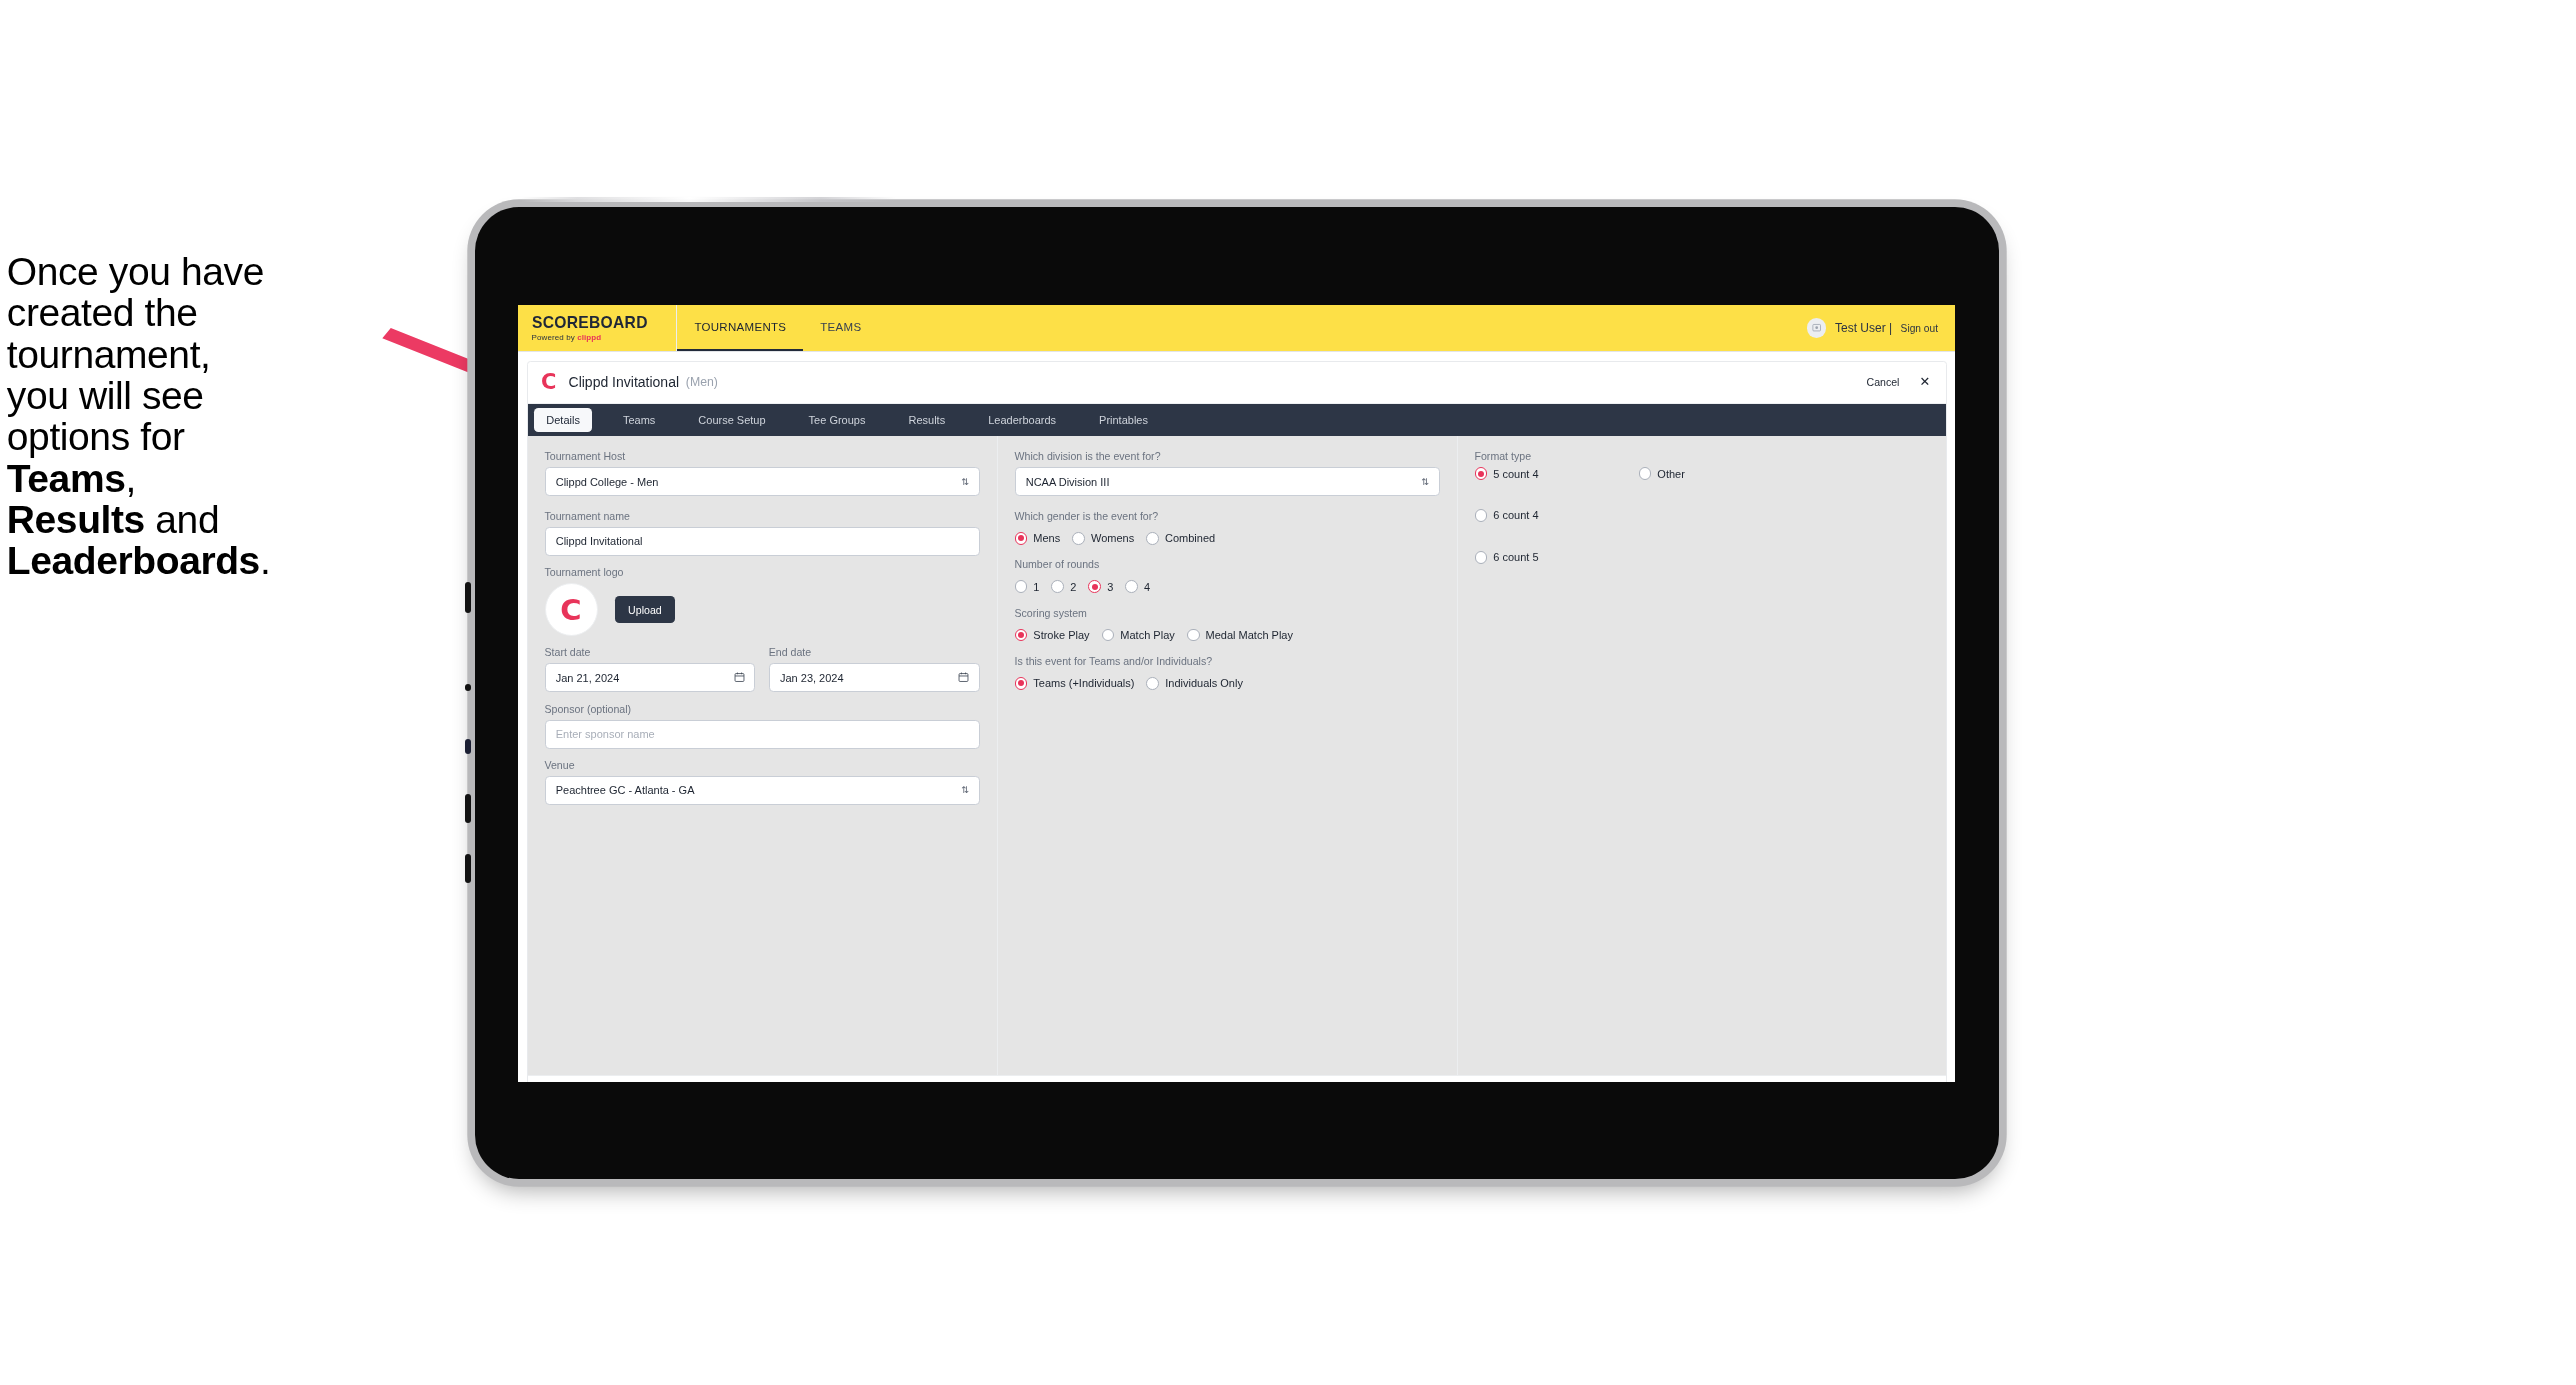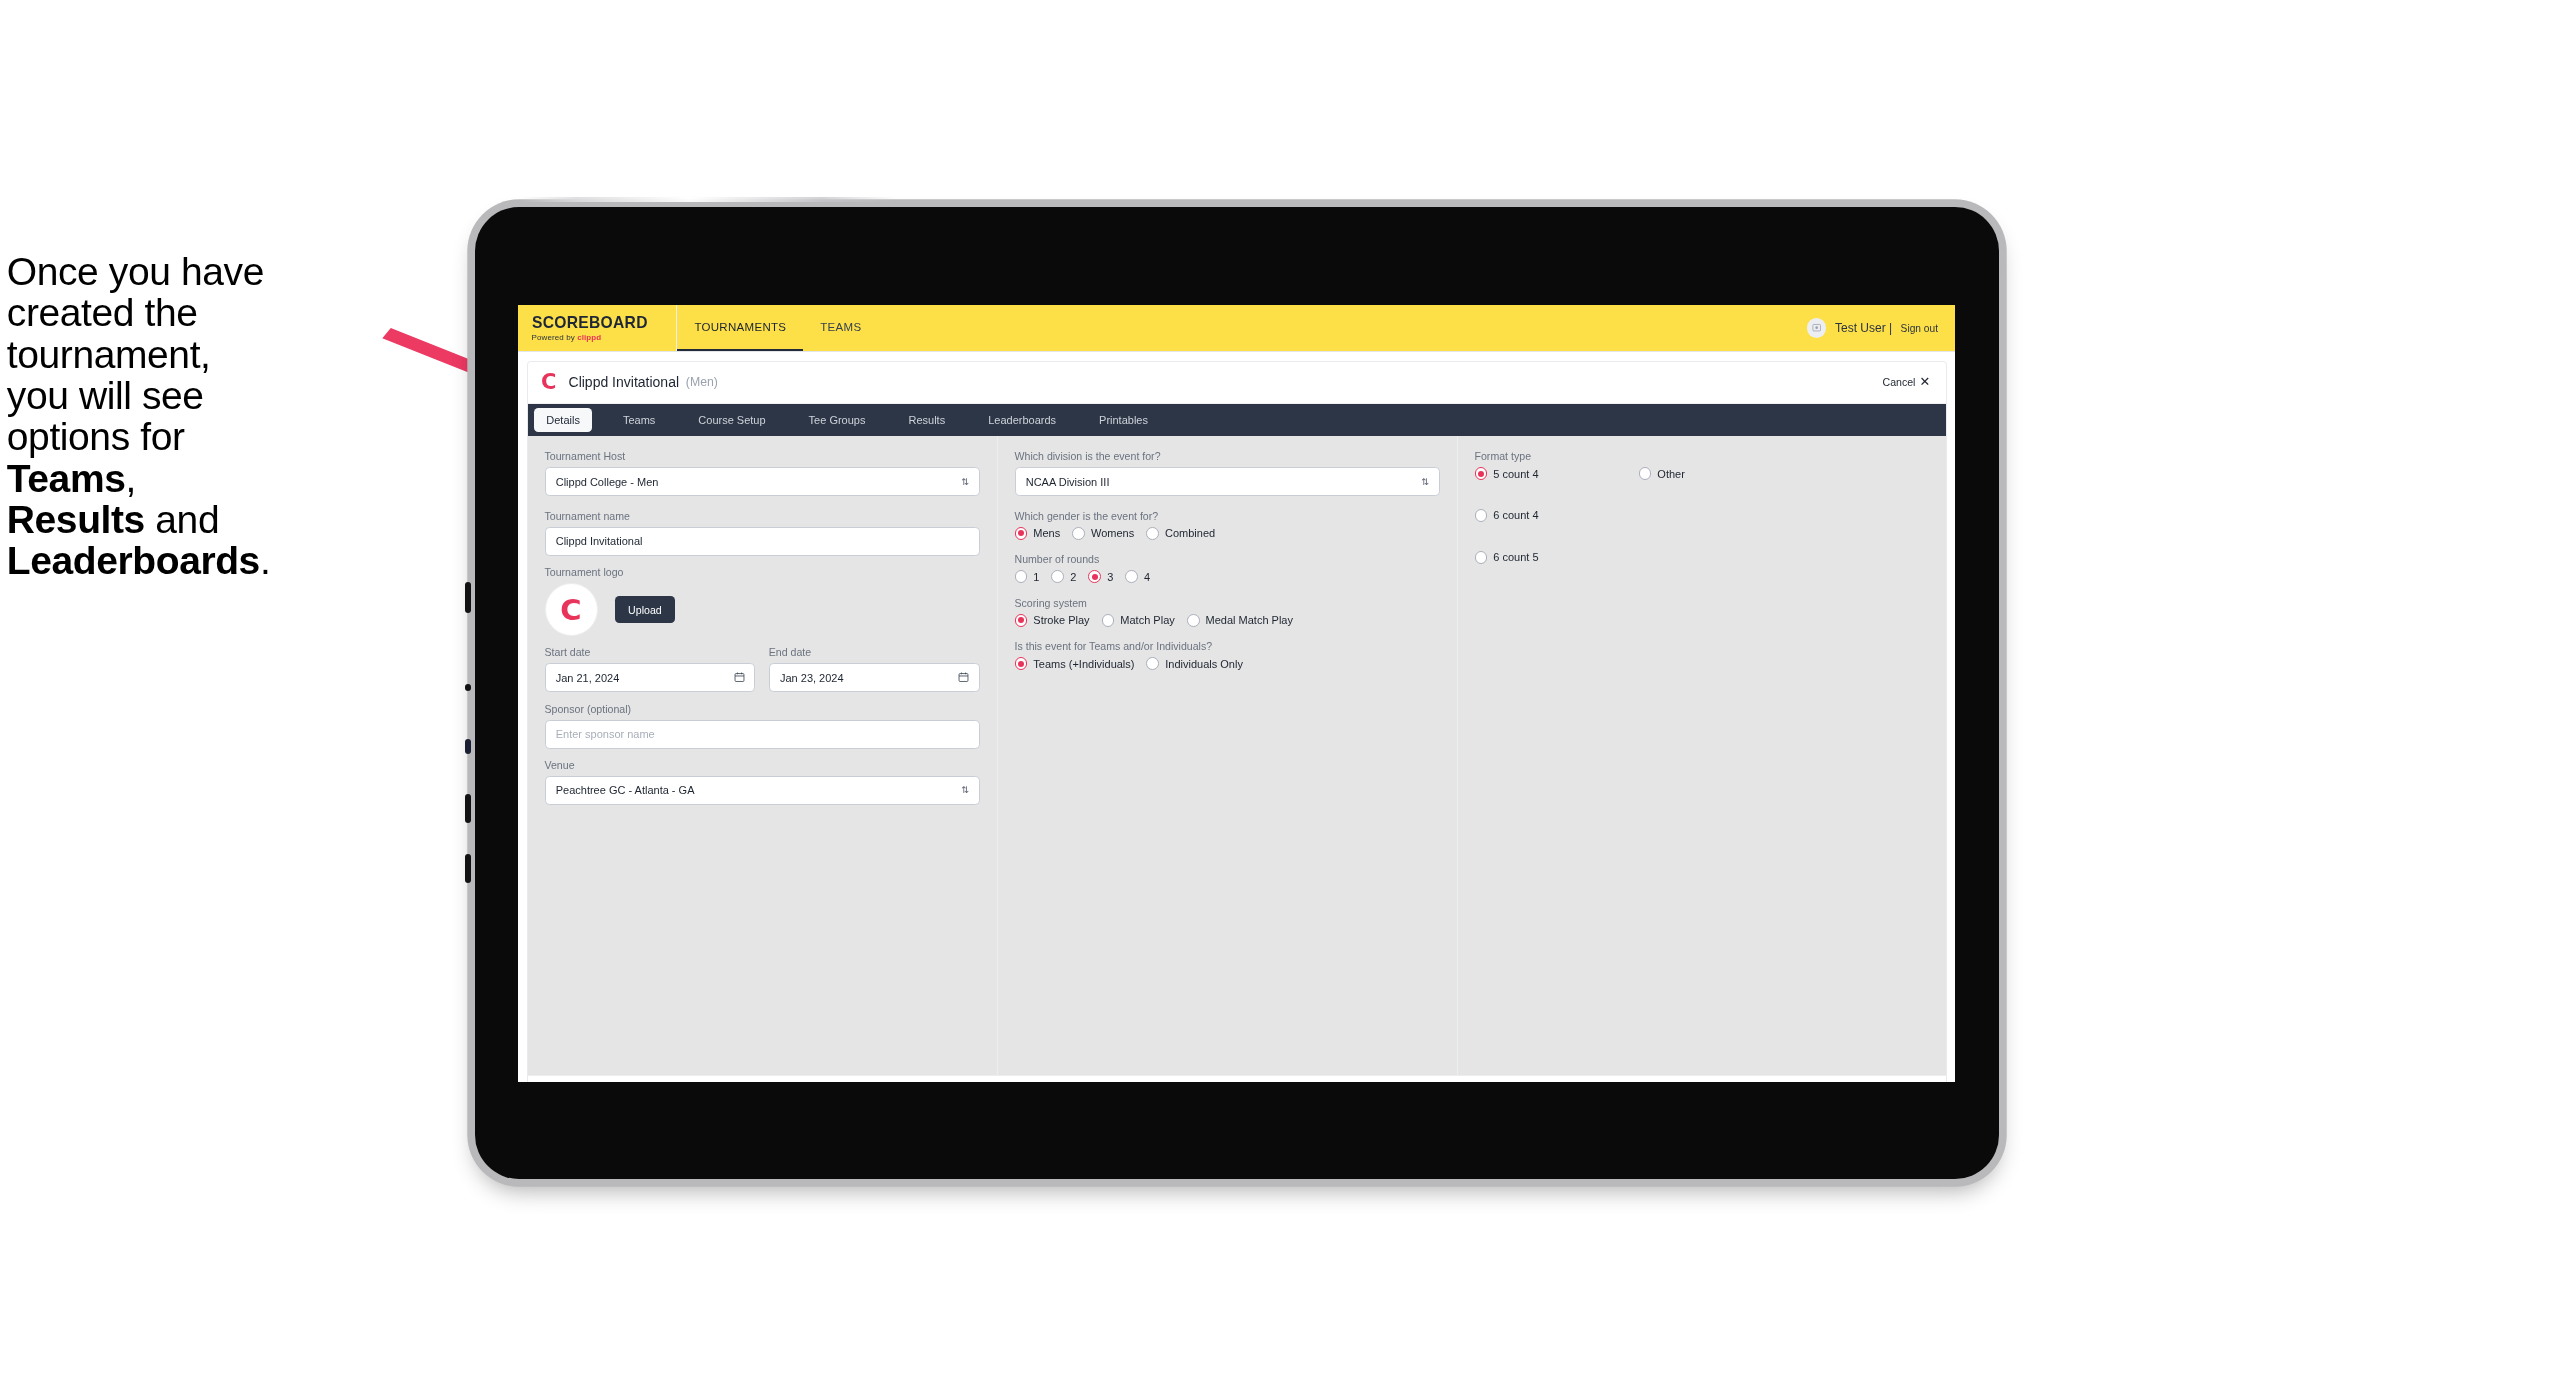--- a/index.html
+++ b/index.html
@@ -108,21 +108,21 @@
   .title-row {
     display:flex; align-items:center; padding: 10.2px 15.3px 10.2px 13.6px;
     border-bottom: 0.9px solid #eef0f2;
   }
   .t-logo {
     font-size: 21px; font-weight: 800; color:#e8345a; line-height:1;
     margin-right: 12px; font-family:"DejaVu Sans", sans-serif;
   }
   .t-name { font-size: 14px; color:#1d2430; }
   .t-gender { font-size: 12.3px; color:#9aa2ae; margin-left:6.8px; }
-  .title-right { margin-left:auto; display:flex; align-items:center; gap:4px; cursor:pointer; }
+  .title-right { margin-left:auto; display:flex; align-items:center; gap:20px; cursor:pointer; }
   .cancel-txt { font-size: 10.6px; color:#1d2430; }
   .close-x { font-size: 12.8px; color:#1d2430; line-height:1; }
 
   
   .tabstrip {
     background:#2d3646;
     display:flex; align-items:center;
     padding: 4.3px 6.8px;
     gap: 19px;
   }
@@ -163,21 +163,21 @@
     font-size: 29px; font-weight:800; color:#e8345a; font-family:"DejaVu Sans",sans-serif;
   }
   .upload-btn {
     background:#2d3646; color:#fff; font-size:10.6px;
     padding: 7.7px 13.6px; border-radius:4.3px; cursor:pointer;
   }
   .date-row { display:flex; gap: 13.6px; }
   .date-col { flex:1; }
 
   
-  .radio-row { display:flex; align-items:flex-start; flex-wrap:wrap; gap: 15px 12px; }
+  .radio-row { display:flex; align-items:flex-start; flex-wrap:wrap; gap: 15px 12px; margin-top: 10px; }
   .radio-item { display:flex; align-items:center; gap:6px; cursor:pointer; }
   .rdo {
     width:12.8px;height:12.8px;border-radius:50%;
     border:1.4px solid #aab0ba; background:#fff;
     display:flex;align-items:center;justify-content:center; flex:none;
   }
   .rdo.on { border-color:#e8345a; }
   .rdo.on::after { content:''; width:6px;height:6px;border-radius:50%;background:#e8345a; }
   .rdo-label { font-size: 11px; color:#1d2430; white-space:nowrap; }
 

